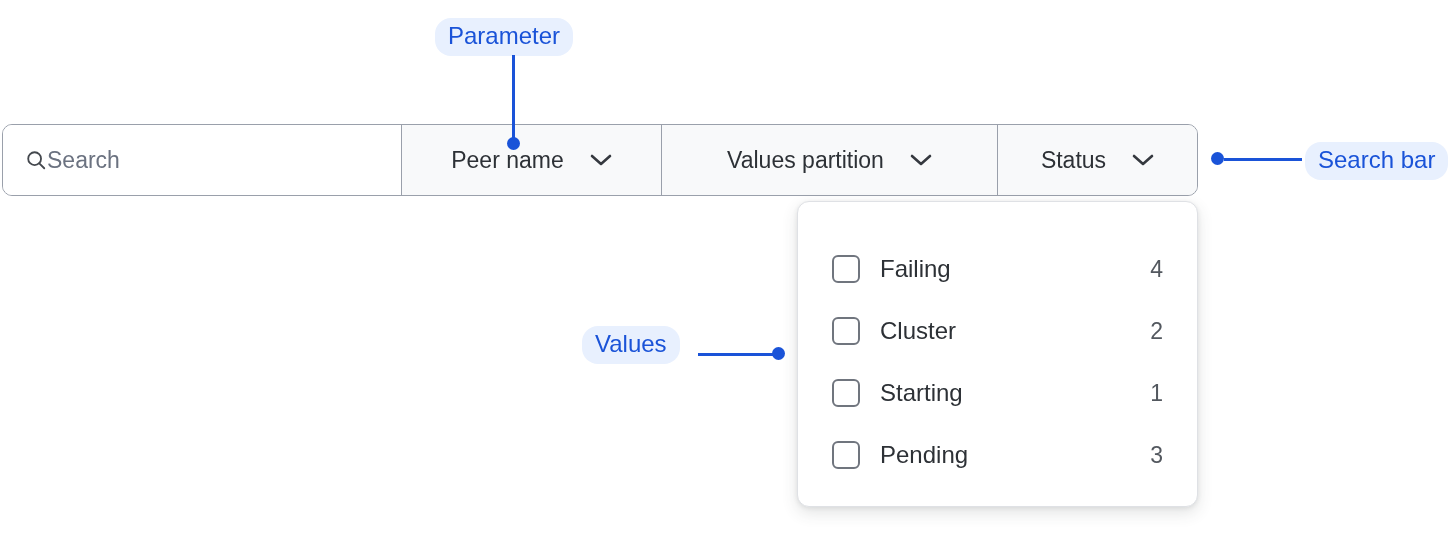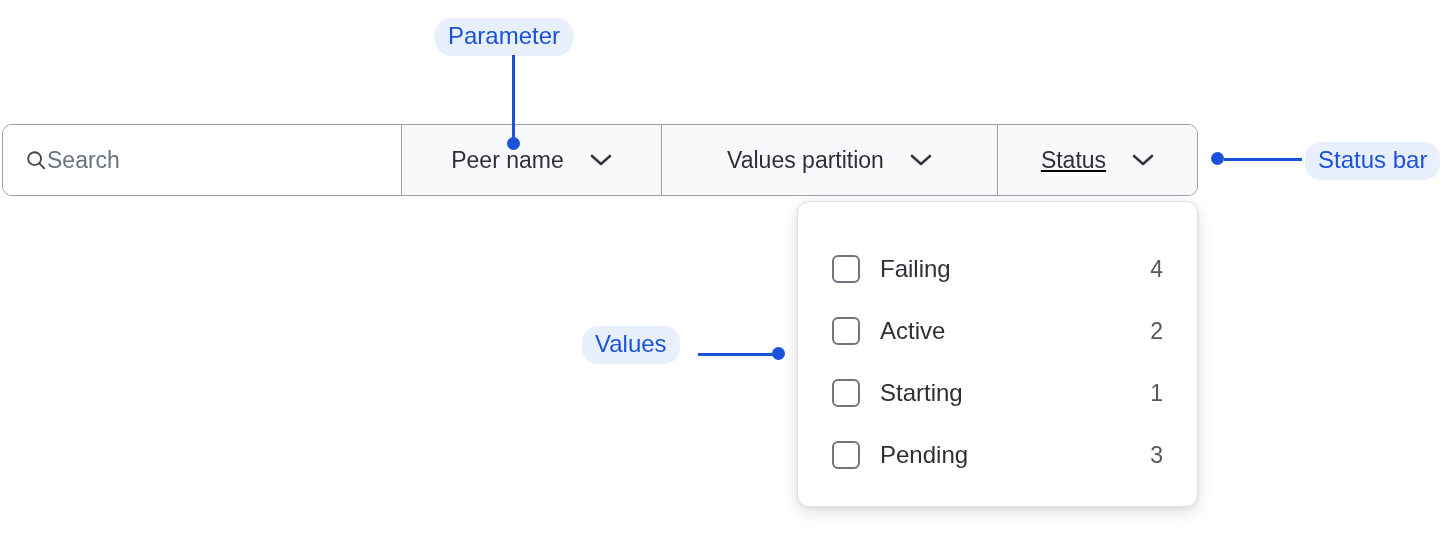--- a/index.html
+++ b/index.html
@@ -68,21 +68,21 @@
   .filter-seg .seg-label {
     font-size: 23px;
     color: #2d3136;
     white-space: nowrap;
   }
 
   .chev { width: 22px; height: 14px; flex: none; display: block; }
 
   .seg-peer    { width: 260px; }
   .seg-cluster { width: 336px; }
-  .seg-status  { width: 199px; text-decoration: underline; }
+  .seg-status  { width: 199px; }
 
   
   .dropdown-panel {
     position: absolute;
     left: 797px;
     top: 201px;
     width: 401px;
     height: 306px;
     background: #ffffff;
     border: 1px solid #dfe1e5;
@@ -200,21 +200,21 @@
   <div class="dropdown-panel">
 
     <div class="opt-row">
       <span class="cbox"></span>
       <span class="opt-label">Failing</span>
       <span class="opt-count">4</span>
     </div>
 
     <div class="opt-row">
       <span class="cbox"></span>
-      <span class="opt-label">Active</span>
+      <span class="opt-label">Cluster</span>
       <span class="opt-count">2</span>
     </div>
 
     <div class="opt-row">
       <span class="cbox"></span>
       <span class="opt-label">Starting</span>
       <span class="opt-count">1</span>
     </div>
 
     <div class="opt-row">
@@ -226,17 +226,17 @@
   </div>
 
   <div class="pill pill-parameter">Parameter</div>
   <div class="anno-line line-parameter-v"></div>
   <div class="anno-dot dot-parameter"></div>
 
   <div class="pill pill-values">Values</div>
   <div class="anno-line line-values-h"></div>
   <div class="anno-dot dot-values"></div>
 
-  <div class="pill pill-filter">Status bar</div>
+  <div class="pill pill-filter">Search bar</div>
   <div class="anno-line line-filter-h"></div>
   <div class="anno-dot dot-filter"></div>
 
 </div>
 
 </body></html>

